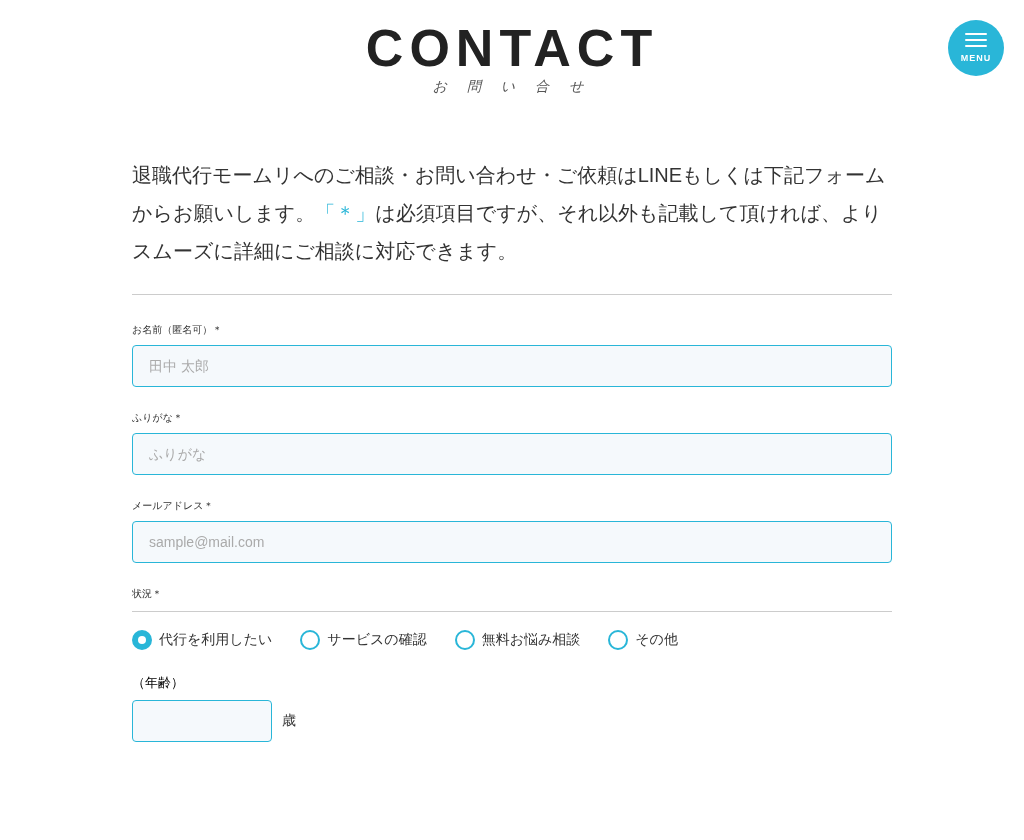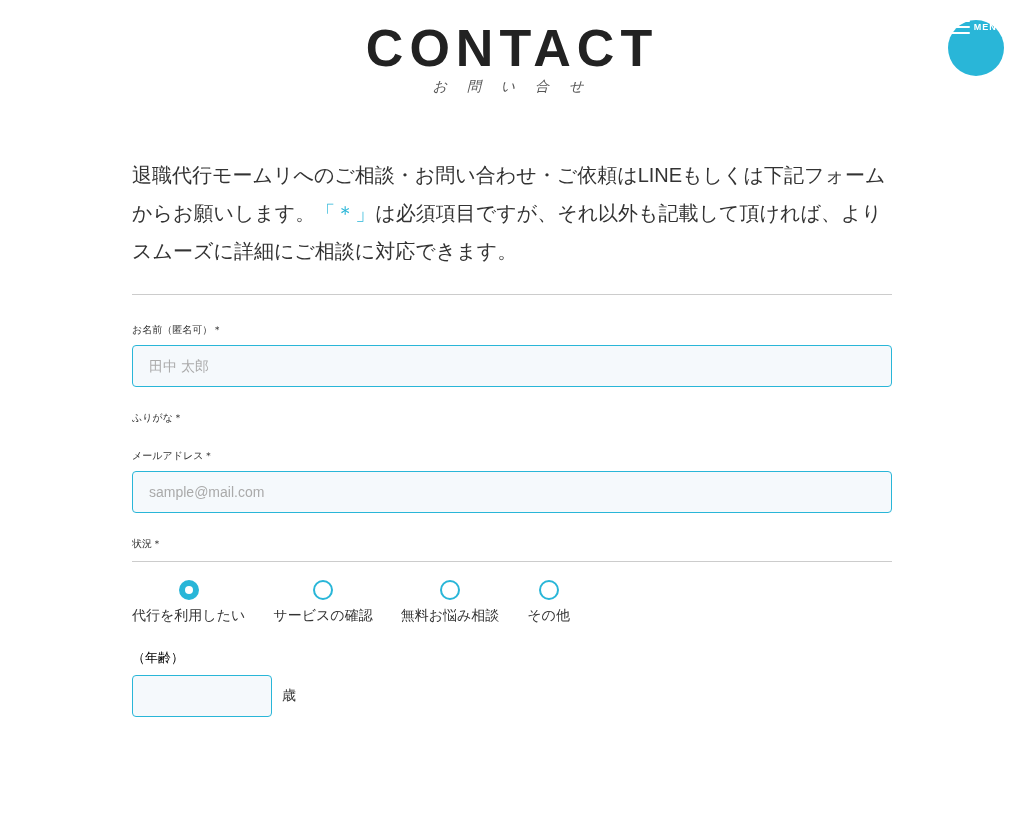--- a/index.html
+++ b/index.html
@@ -43,22 +43,22 @@
       position: absolute;
       top: 20px;
       right: 20px;
       width: 56px;
       height: 56px;
       background: #29b6d8;
       border-radius: 50%;
       border: none;
       cursor: pointer;
       display: flex;
-      flex-direction: row;
-      align-items: flex-start;
+      flex-direction: column;
+      align-items: center;
       justify-content: center;
       gap: 4px;
     }
 
     .menu-button .menu-lines {
       display: flex;
       flex-direction: column;
       gap: 4px;
       align-items: center;
     }
@@ -136,21 +136,20 @@
       margin-top: 10px;
     }
 
     .radio-label {
       display: flex;
       align-items: center;
       gap: 7px;
       font-size: 14px;
       color: #333333;
       cursor: pointer;
-      flex-direction: column;
     }
 
     .radio-custom {
       width: 20px;
       height: 20px;
       border-radius: 50%;
       border: 2px solid #29b6d8;
       display: flex;
       align-items: center;
       justify-content: center;
@@ -239,20 +238,21 @@
 
   <hr class="divider">
 
   <div class="form-group">
     <label class="form-label">お名前（匿名可）＊</label>
     <input type="text" class="form-input" placeholder="田中 太郎" style="">
   </div>
 
   <div class="form-group">
     <label class="form-label">ふりがな＊</label>
+    <input type="text" class="form-input" placeholder="ふりがな" style="">
   </div>
 
   <div class="form-group">
     <label class="form-label">メールアドレス＊</label>
     <input type="email" class="form-input" placeholder="sample@mail.com" style="">
   </div>
 
   <div class="form-group">
     <label class="form-label">状況＊</label>
     <hr class="status-divider">

